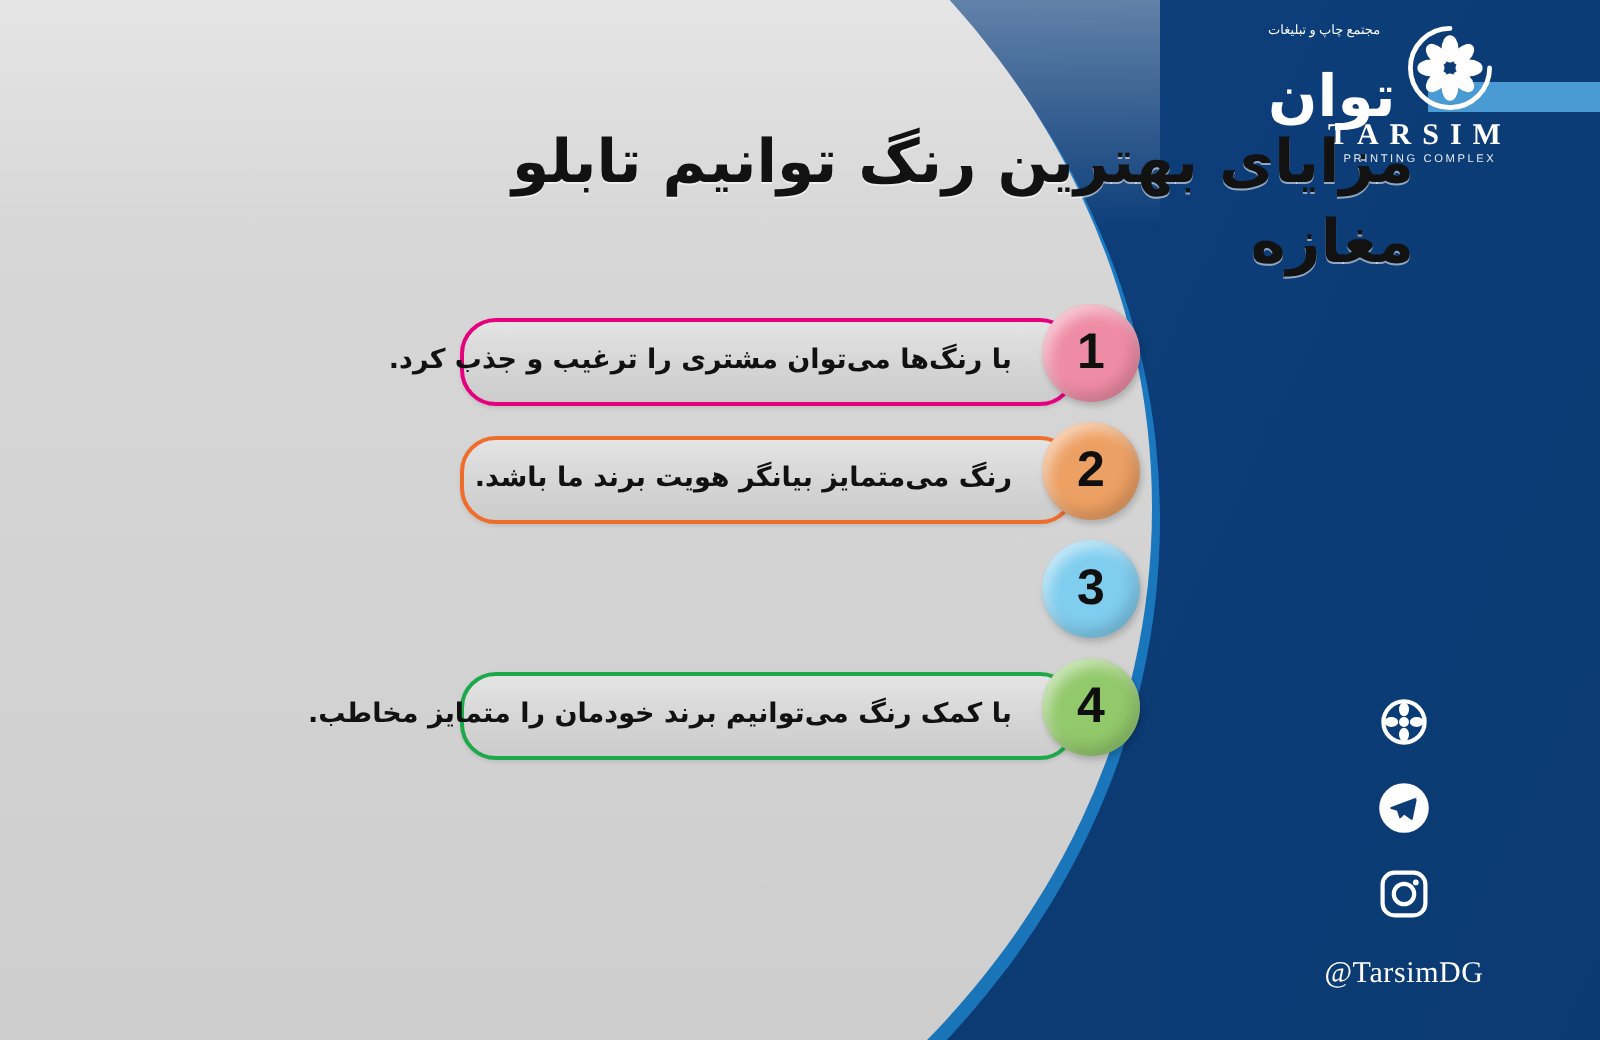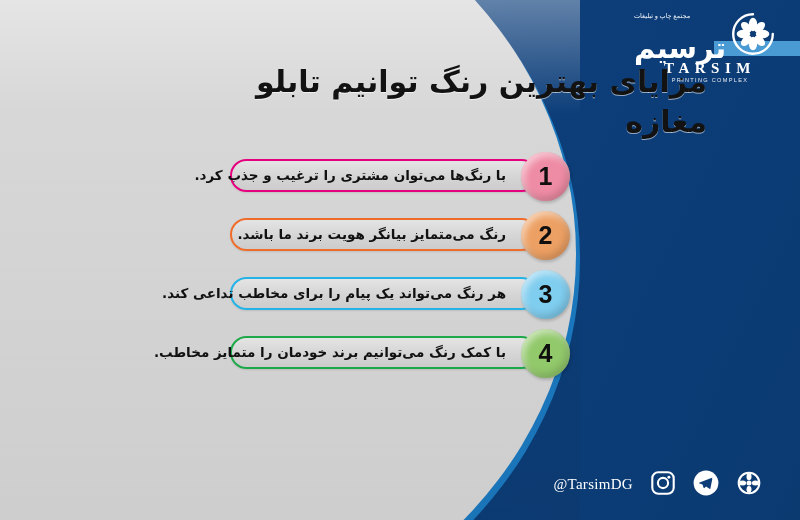--- a/index.html
+++ b/index.html
@@ -158,21 +158,21 @@
   .row {
     position: relative;
     height: 55px;
     margin-bottom: 4px;
   }
   .pill {
     position: absolute;
     right: 22px;
     top: 7px;
     left: 0;
-    height: 33px;
+    height: 44px;
     border: 2px solid #888;
     border-radius: 18px;
     background: linear-gradient(180deg, #e4e4e4 0%, #d5d5d5 55%, #cccccc 100%);
     box-shadow: 0 1px 2px rgba(0,0,0,.10);
     display: flex;
     align-items: center;
     justify-content: flex-start;
     box-sizing: border-box;
     text-align: center;
   }
@@ -205,21 +205,21 @@
     z-index: 3;
   }
 
   
   .social {
     position: absolute;
     right: 38px;
     bottom: 24px;
     width: 120px;
     display: flex;
-    flex-direction: row;
+    flex-direction: column;
     align-items: center;
     gap: 17px;
   }
   .social-icon {
     width: 26px;
     height: 26px;
     display: block;
     color: #ffffff;
   }
   .handle {
@@ -257,21 +257,21 @@
             <ellipse cx="16.6" cy="16.6" rx="4.3" ry="6.9" transform="rotate(-45 16.6 16.6)"></ellipse>
             <ellipse cx="31.4" cy="31.4" rx="4.3" ry="6.9" transform="rotate(-45 31.4 31.4)"></ellipse>
             <ellipse cx="31.4" cy="16.6" rx="4.3" ry="6.9" transform="rotate(45 31.4 16.6)"></ellipse>
             <ellipse cx="16.6" cy="31.4" rx="4.3" ry="6.9" transform="rotate(45 16.6 31.4)"></ellipse>
           </g>
           <path d="M24 2.4A21.6 21.6 0 1 0 45.6 24" fill="none" stroke="#ffffff" stroke-width="2.6" stroke-linecap="round"></path>
         </svg>
       </span>
       <span class="logo-words">
         <span class="logo-tagline-fa">مجتمع چاپ و تبلیغات</span>
-        <span class="logo-name-fa">ترسیم</span>
+        <span class="logo-name-fa">توان</span>
       </span>
     </div>
     <div class="logo-latin">TARSIM</div>
     <div class="logo-sub">PRINTING COMPLEX</div>
   </div>
 
   <div class="headline">مزایای بهترین رنگ توانیم تابلو مغازه</div>
 
   <div class="list">
 
@@ -287,23 +287,20 @@
     <div class="row">
       <div class="pill" style="border-color:#ef6c2a">
         <span class="pill-text">رنگ می‌متمایز بیانگر هویت برند ما باشد.</span>
       </div>
       <div class="bubble" style="background:#eda063">
         <span>2</span>
       </div>
     </div>
 
     <div class="row">
-      <div class="pill" style="border-color:#24b3e6">
-        <span class="pill-text">هر رنگ می‌تواند یک پیام را برای مخاطب تداعی کند.</span>
-      </div>
       <div class="bubble" style="background:#7fcdef">
         <span>3</span>
       </div>
     </div>
 
     <div class="row">
       <div class="pill" style="border-color:#1da94a">
         <span class="pill-text">با کمک رنگ می‌توانیم برند خودمان را متمایز مخاطب.</span>
       </div>
       <div class="bubble" style="background:#92c96b">

